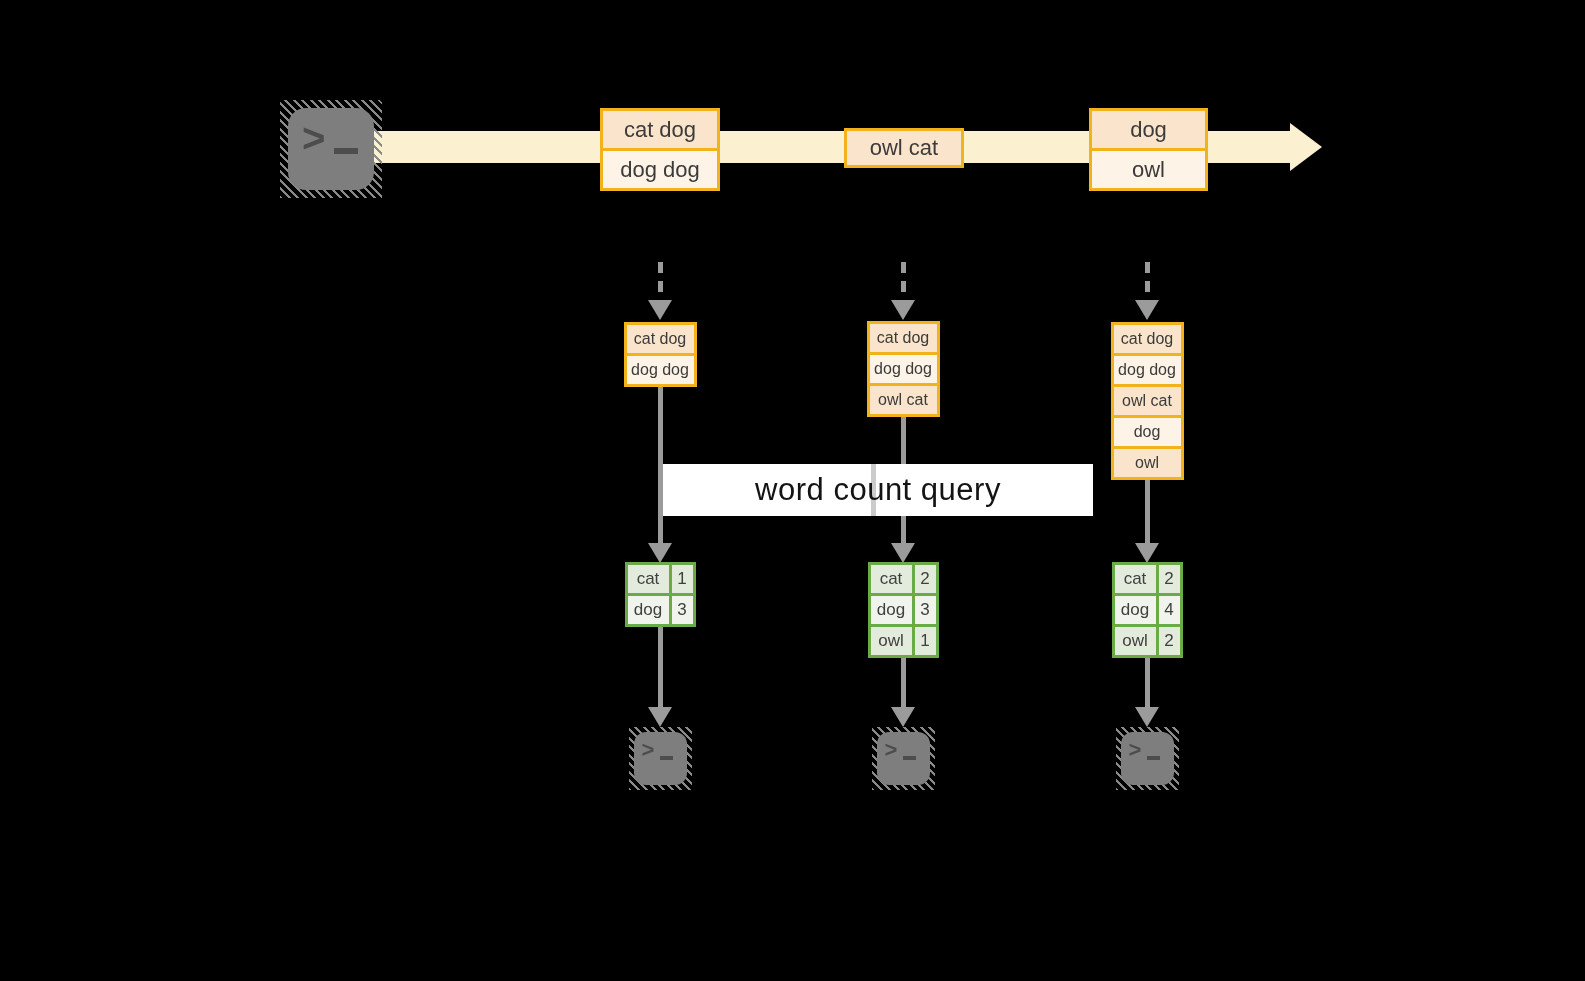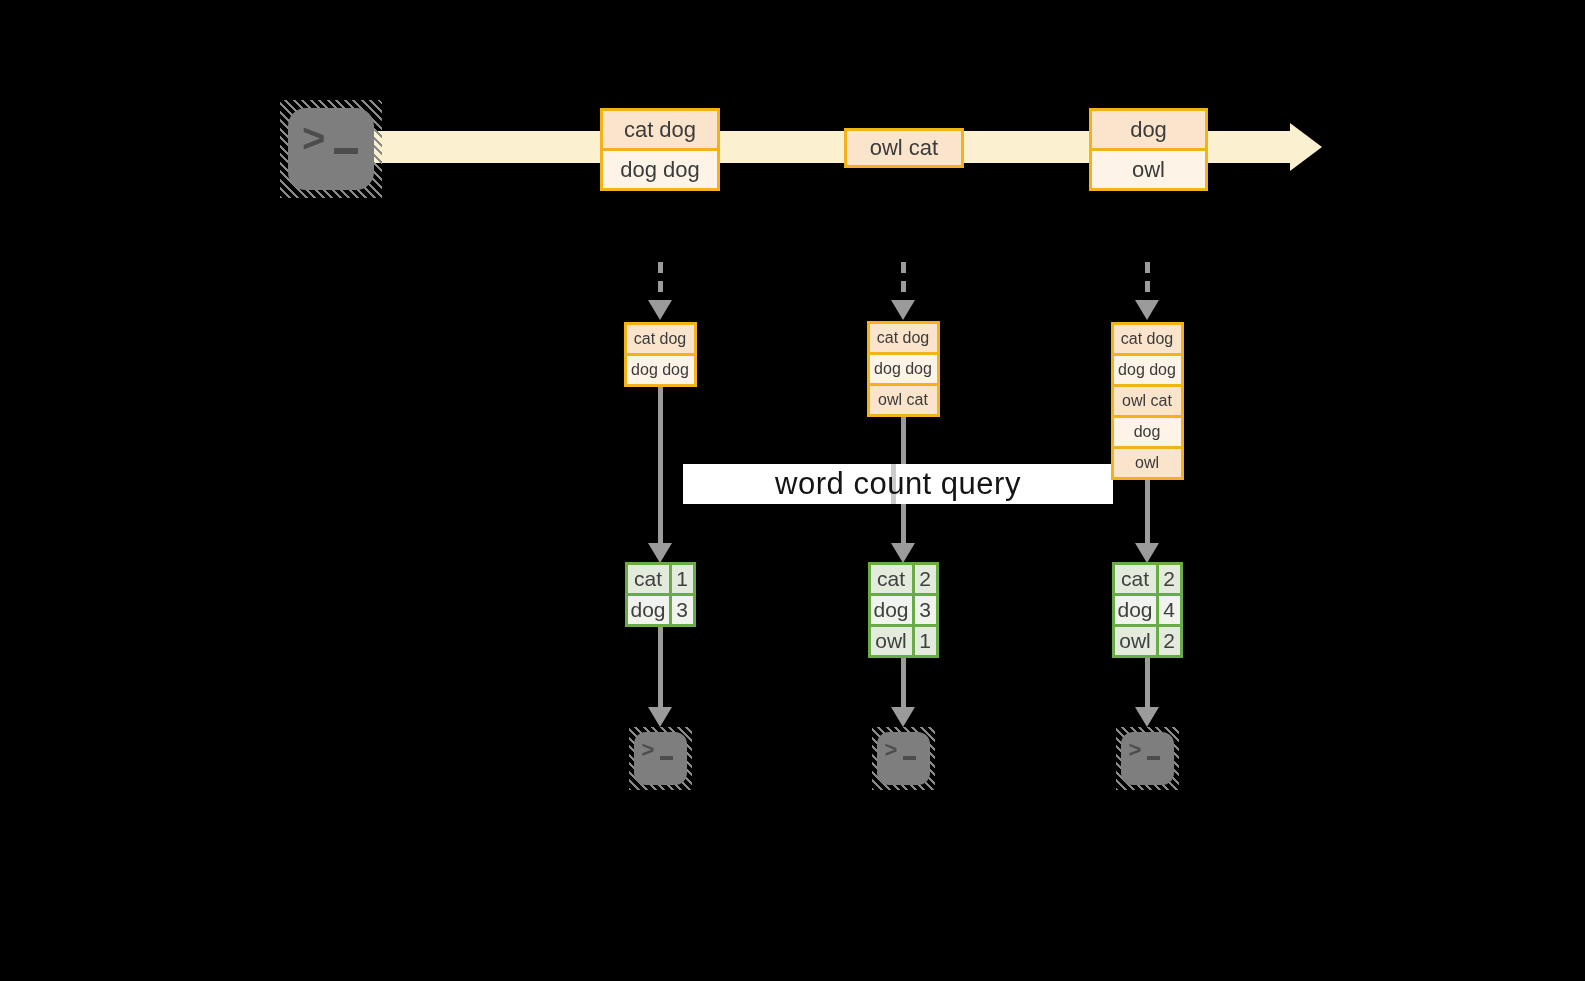--- a/index.html
+++ b/index.html
@@ -54,21 +54,21 @@
   .qline { position:absolute; top:0; width:5px; height:100%; background:#cbcbcb; z-index:1; }
 
   
   .gtable {
     position:absolute; box-sizing:content-box; z-index:10;
     display:grid; grid-template-columns:41px 21px; gap:3px;
     background:#6BAB47; border:3px solid #6BAB47;
   }
   .gcell {
     height:28px; display:flex; align-items:center; justify-content:center;
-    background:#E3EBDC; font-size:21px; color:#404040;
+    background:#E3EBDC; font-size:17px; color:#404040;
   }
   .gcell:nth-child(4n+3), .gcell:nth-child(4n+4) { background:#F0F4EC; }
 
   
   .term {
     position:absolute; z-index:4;
     background:repeating-linear-gradient(45deg,#8a8a8a 0 2px,transparent 2px 6px);
   }
   .term-inner { position:absolute; background:#7e7e7e; }
   .term.big .term-inner { inset:8px; border-radius:18px; }
@@ -130,21 +130,21 @@
     <div class="orow sm">owl</div>
   </div>
 
   <div class="sline" style="left:657.5px;top:387px;height:156px"></div>
   <div class="ahead" style="left:648px;top:543px"></div>
   <div class="sline" style="left:900.5px;top:417px;height:126px"></div>
   <div class="ahead" style="left:891px;top:543px"></div>
   <div class="sline" style="left:1144.5px;top:480px;height:63px"></div>
   <div class="ahead" style="left:1135px;top:543px"></div>
 
-  <div class="qband" style="left:683px;top:464px;width:430px;height:40px">
+  <div class="qband" style="left:663px;top:464px;width:430px;height:52px">
     <div class="qline" style="left:207.5px"></div>
     <span class="qtext">word count query</span>
   </div>
 
   <div class="gtable" style="left:624.5px;top:562px">
     <div class="gcell">cat</div>
     <div class="gcell">1</div>
     <div class="gcell">dog</div>
     <div class="gcell">3</div>
   </div>

